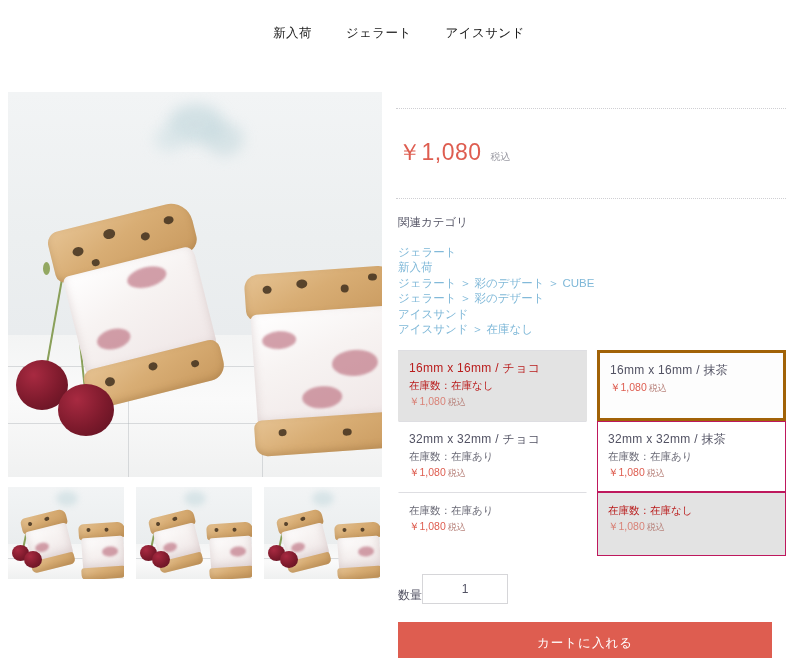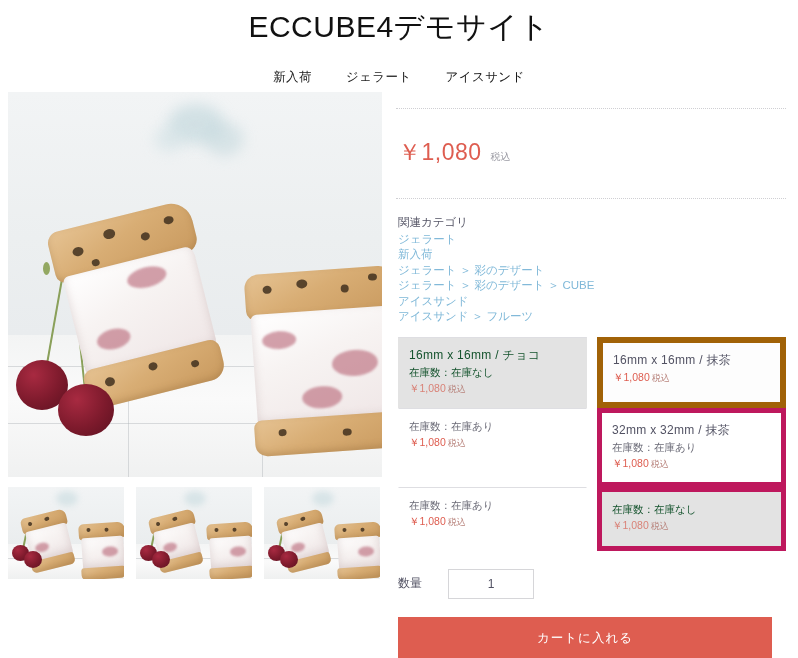--- a/index.html
+++ b/index.html
@@ -269,21 +269,21 @@
     font-size: 10px;
     color: #9a9aa3;
   }
   .cat-block {
     margin: 2px 4px 0 6px;
     line-height: 15.5px;
     font-size: 11.5px;
   }
   .cat-label {
     color: #525263;
-    margin-bottom: 1px;
+    margin-bottom: 14px;
   }
   .cat-link {
     display: block;
     color: #7fb8d8;
     text-decoration: none;
     white-space: nowrap;
   }
 
   
   .variant-grid {
@@ -314,38 +314,38 @@
     line-height: 16px;
   }
   .variant .v-price {
     font-size: 10.5px;
     color: #DE5D50;
     line-height: 16px;
   }
   .variant .v-price .vt { color: #b8837c; font-size: 9px; padding-left: 2px; }
 
   .variant.boxed {
-    border: 5px solid #be185d;
+    border: 1px solid #be185d;
   }
   .variant.disabled {
     background: #e3e3e3;
   }
   .variant.disabled .v-name,
-  .variant.disabled .v-stock { color: #14532d; }
+  .variant.disabled .v-stock { color: #b91c1c; }
   .variant.disabled .v-price { color: #d98277; }
   .variant.selected {
-    border: 6px solid #a16207;
+    border: 3px solid #a16207;
     background: #fdfdfd;
   }
 
   
   .qty-row {
     display: flex;
-    align-items: center;
-    gap: 26px;
+    align-items: flex-end;
+    gap: 0;
     margin: 18px 4px 0 6px;
   }
   .qty-label {
     font-size: 12px;
     color: #525263;
   }
   .qty-input {
     width: 86px;
     height: 30px;
     border: 1px solid #d6d6d9;
@@ -370,21 +370,20 @@
     font-size: 12.5px;
     letter-spacing: 1px;
     font-family: "Liberation Sans", "DejaVu Sans", sans-serif;
     cursor: pointer;
   }
 </style>
 </head>
 <body>
 
 <div class="site-header">
-  <h1 class="site-title">ECCUBE4デモサイト</h1>
   <nav class="main-nav">
     <a href="#">新入荷</a>
     <a href="#">ジェラート</a>
     <a href="#">アイスサンド</a>
   </nav>
 </div>
 
 <div class="product-wrap">
 
   <div class="media-col">
@@ -542,38 +541,39 @@
       <span class="price-main">￥1,080</span>
       <span class="price-tax">税込</span>
     </div>
 
     <div class="divider"></div>
 
     <div class="cat-block">
       <div class="cat-label">関連カテゴリ</div>
       <a href="#" class="cat-link">ジェラート</a>
       <a href="#" class="cat-link">新入荷</a>
+      <a href="#" class="cat-link">ジェラート ＞ 彩のデザート ＞ CUBE</a>
       <a href="#" class="cat-link">ジェラート ＞ 彩のデザート</a>
-      <a href="#" class="cat-link">ジェラート ＞ 彩のデザート ＞ CUBE</a>
       <a href="#" class="cat-link">アイスサンド</a>
-      <a href="#" class="cat-link">アイスサンド ＞ フルーツ</a>
+      <a href="#" class="cat-link">アイスサンド ＞ 在庫なし</a>
     </div>
 
     <div class="variant-grid">
       <div class="variant disabled">
         <div class="v-name">16mm x 16mm / チョコ</div>
         <div class="v-stock">在庫数：在庫なし</div>
         <div class="v-price"><span>￥1,080</span><span class="vt">税込</span></div>
       </div>
       <div class="variant boxed selected">
         <div class="v-name">16mm x 16mm / 抹茶</div>
         <div class="v-price"><span>￥1,080</span><span class="vt">税込</span></div>
       </div>
 
       <div class="variant">
+        <div class="v-name">32mm x 32mm / チョコ</div>
         <div class="v-stock">在庫数：在庫あり</div>
         <div class="v-price"><span>￥1,080</span><span class="vt">税込</span></div>
       </div>
       <div class="variant boxed">
         <div class="v-name">32mm x 32mm / 抹茶</div>
         <div class="v-stock">在庫数：在庫あり</div>
         <div class="v-price"><span>￥1,080</span><span class="vt">税込</span></div>
       </div>
 
       <div class="variant">

